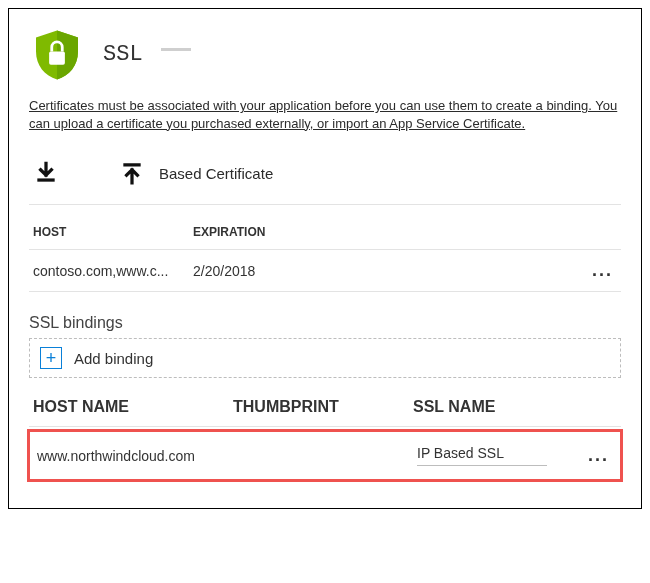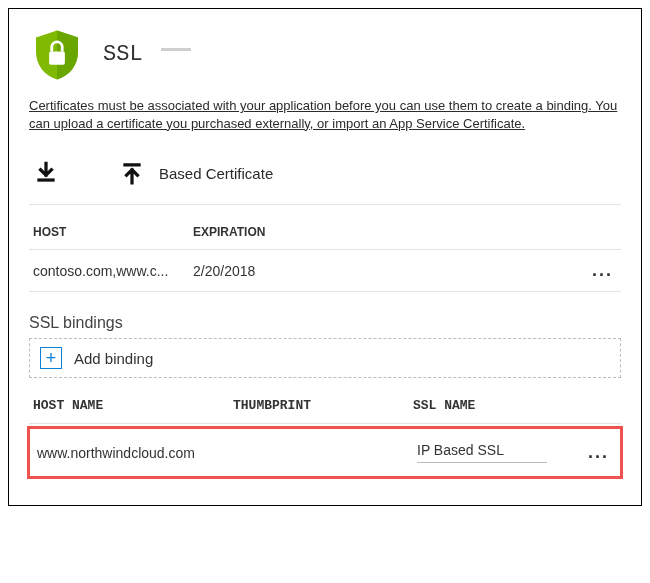--- a/index.html
+++ b/index.html
@@ -104,25 +104,24 @@
     display:flex; align-items:center; justify-content:center;
     font-size: 18px; line-height: 1; font-weight: 400;
   }
   .bind-head, .bind-row {
     display: grid;
     grid-template-columns: 200px 180px 1fr 40px;
     align-items: center;
     padding: 10px 4px;
   }
   .bind-head {
-    font-size: 13px;
+    font-size: 16px;
     font-weight: 600;
     color: #333;
     border-bottom: 1px solid #e3e3e3;
-    font-family: Liberation Mono, monospace;
   }
   .highlight {
     outline: 3px solid #ef524f;
     outline-offset: -1px;
     margin-top: 4px;
   }
   .bind-row {
     font-size: 14px;
     color: #333;
     padding: 14px 8px;

